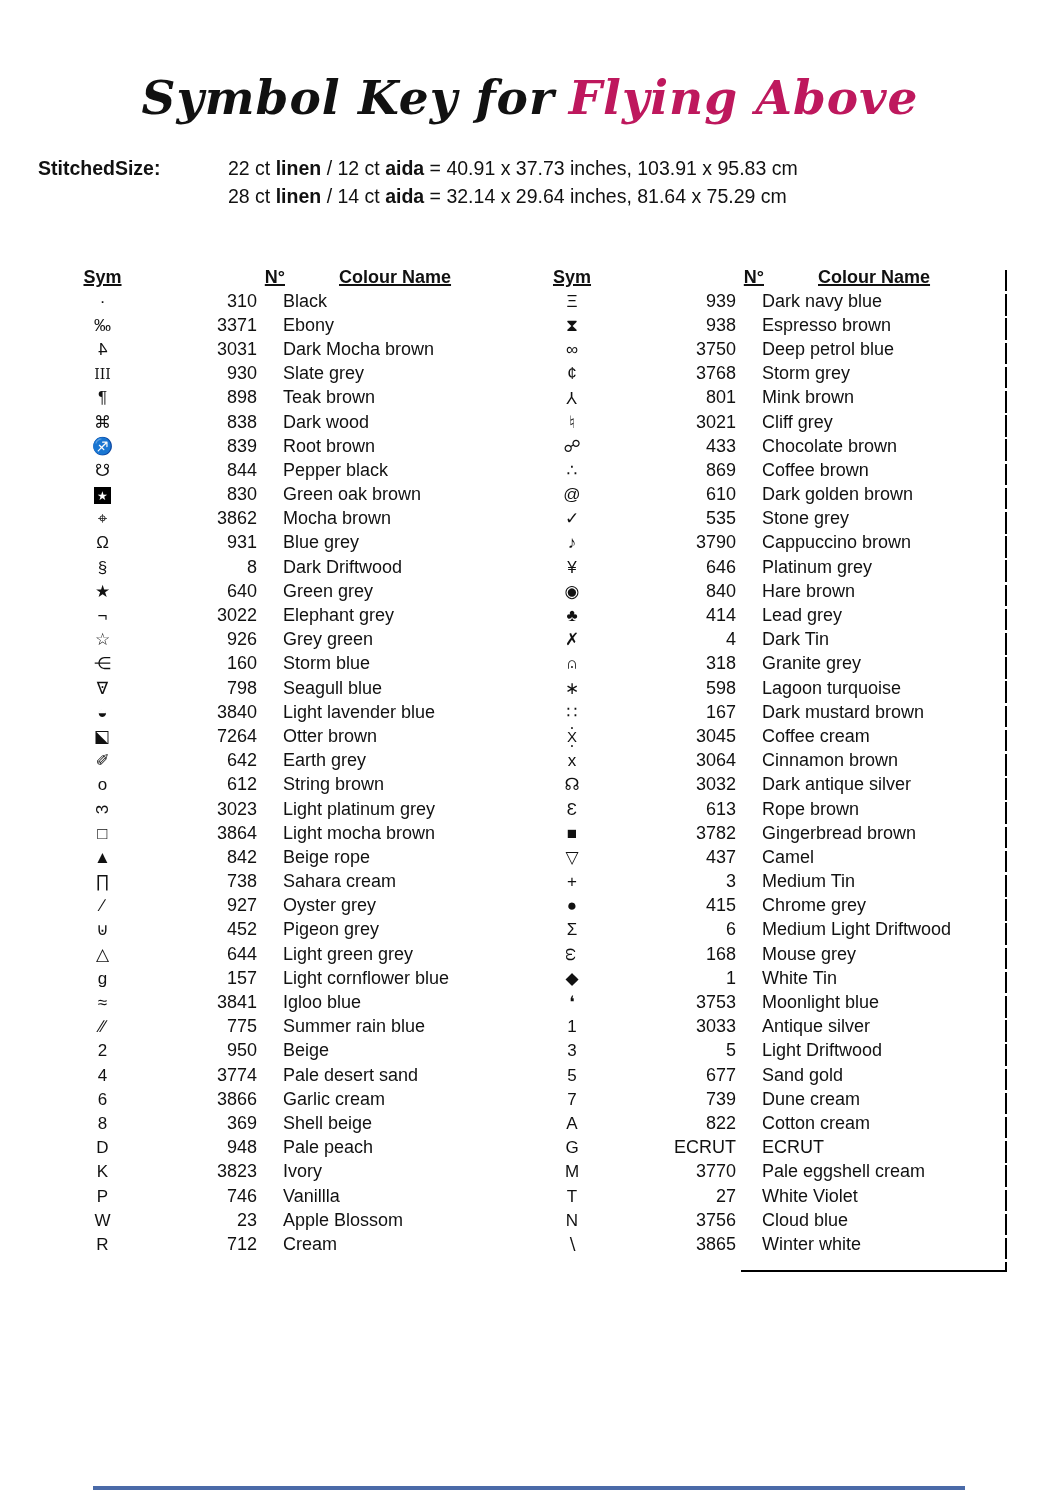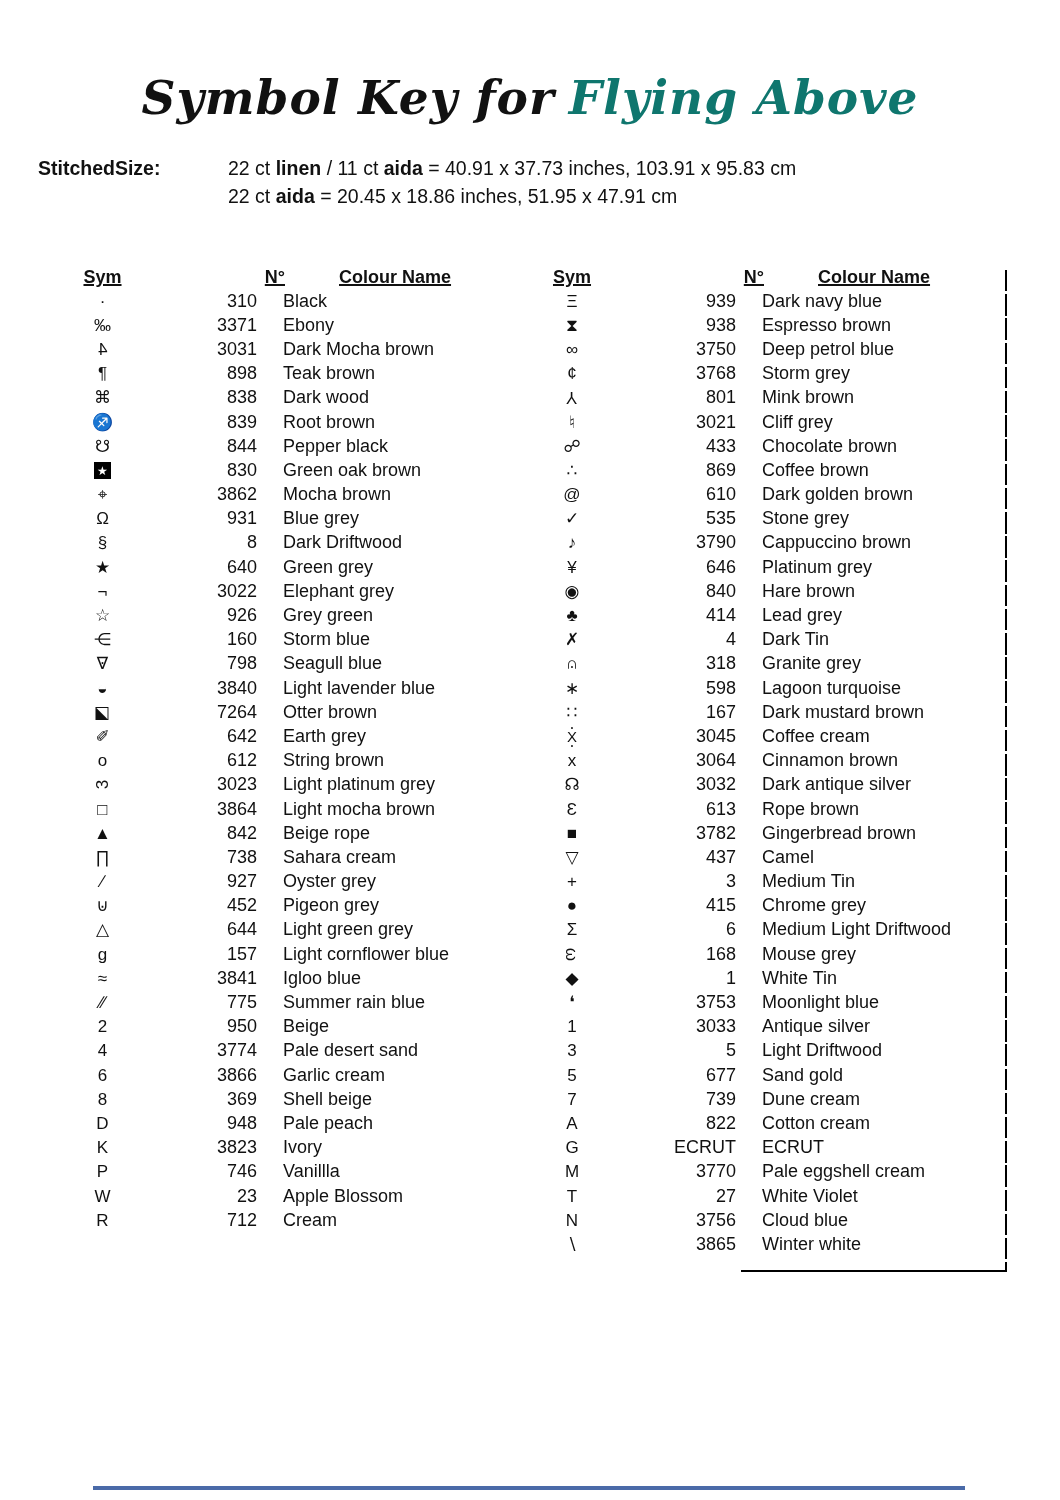--- a/index.html
+++ b/index.html
@@ -62,28 +62,28 @@
   }
   
   .bottom-bar{position:absolute;left:93px;top:1486px;width:872px;height:4px;}
 </style>
 </head>
 <body>
 
 <div class="page">
 
   <h1 class="title">
-    <span class="t-prefix">Symbol Key for</span><span class="t-name" style="color: #0f766e; margin-top: 10px;">Flying Above</span>
+    <span class="t-prefix">Symbol Key for</span><span class="t-name" style="color: #be185d; margin-top: 10px;">Flying Above</span>
   </h1>
 
 
   <div class="size-label">StitchedSize:</div>
   <div class="size-lines">
-    <div class="size-line"><span>22 ct </span><b>linen</b><span> / 11 ct </span><b>aida</b><span> = 40.91 x 37.73 inches, 103.91 x 95.83 cm</span></div>
-    <div class="size-line"><span>22 ct </span><b>aida</b><span> = 20.45 x 18.86 inches, 51.95 x 47.91 cm</span></div>
+    <div class="size-line"><span>22 ct </span><b>linen</b><span> / 12 ct </span><b>aida</b><span> = 40.91 x 37.73 inches, 103.91 x 95.83 cm</span></div>
+    <div class="size-line"><span>28 ct </span><b>linen</b><span> / 14 ct </span><b>aida</b><span> = 32.14 x 29.64 inches, 81.64 x 75.29 cm</span></div>
   </div>
 
   <div class="ktable kleft">
     <div class="khead">
       <span class="h-sym"><u>Sym</u></span>
       <span class="h-num"><u>N°</u></span>
       <span class="h-name"><u>Colour Name</u></span>
     </div>
     <div class="krows">
 
@@ -98,20 +98,25 @@
           <span class="cell num">3371</span>
           <span class="cell name">Ebony</span>
         </div>
 
         <div class="krow">
           <span class="cell sym"><span class="symch flip">4</span></span>
           <span class="cell num">3031</span>
           <span class="cell name">Dark Mocha brown</span>
         </div>
 
+        <div class="krow">
+          <span class="cell sym"><span class="symch serif">III</span></span>
+          <span class="cell num">930</span>
+          <span class="cell name">Slate grey</span>
+        </div>
 
         <div class="krow">
           <span class="cell sym"><span class="symch">¶</span></span>
           <span class="cell num">898</span>
           <span class="cell name">Teak brown</span>
         </div>
 
         <div class="krow">
           <span class="cell sym"><span class="symch">⌘</span></span>
           <span class="cell num">838</span>

